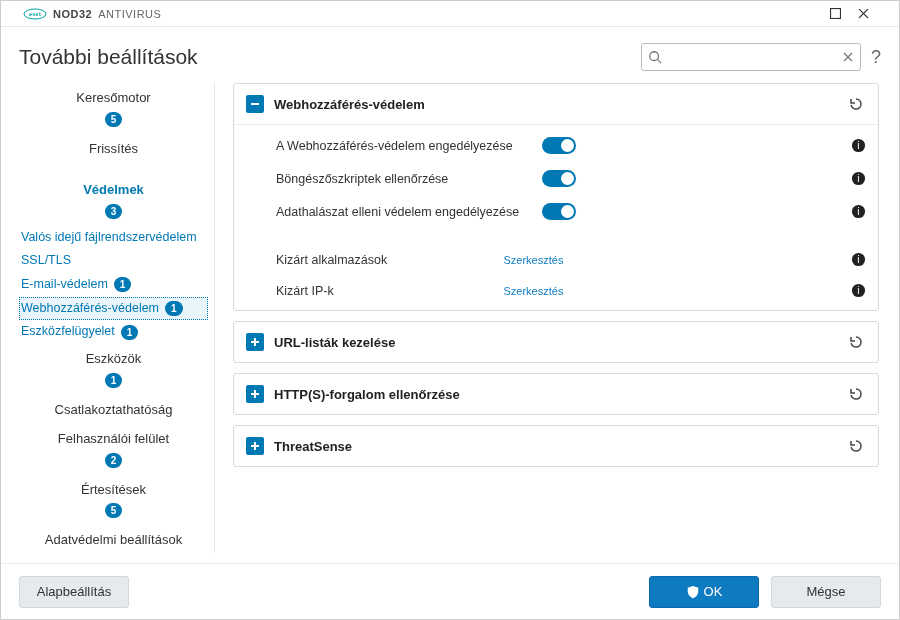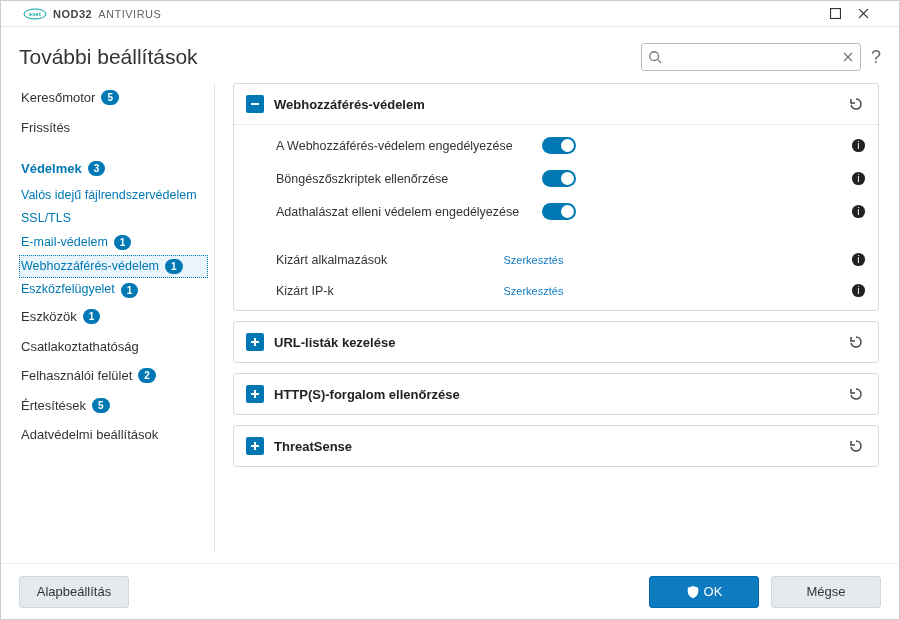--- a/index.html
+++ b/index.html
@@ -13,21 +13,21 @@
     .win-btn svg { width: 11px; height: 11px; }
     .header-row { display: flex; align-items: center; padding: 16px 18px 12px 18px; }
     .page-title { font-size: 21px; font-weight: 400; color: #333; }
     .header-spacer { flex: 1; }
     .search-wrap { position: relative; width: 220px; height: 28px; border: 1px solid #bcbcbc; border-radius: 3px; display: flex; align-items: center; padding: 0 6px; background: #fff; }
     .search-wrap svg { width: 14px; height: 14px; color: #777; flex: none; }
     .search-input { border: 0; outline: 0; flex: 1; font-size: 12px; padding: 0 4px; background: transparent; }
     .help-btn { margin-left: 10px; font-size: 18px; color: #666; }
     .body-area { flex: 1; display: flex; padding: 0 18px 10px 18px; overflow: hidden; gap: 18px; }
     .sidebar { width: 196px; border-right: 1px solid #e6e6e6; padding-right: 6px; overflow-y: auto; }
-    .sidebar-item { font-size: 13px; color: #333; padding: 7px 2px; display: flex; align-items: center; gap: 6px; cursor: default; line-height: 1.2; }
+    .sidebar-item { font-size: 13px; color: #333; padding: 7px 2px; display: flex; align-items: center; gap: 6px; cursor: default; line-height: 1.2; flex-direction: column; }
     .sidebar-sub { font-size: 12.5px; color: #0078b4; padding: 4px 2px; display: flex; align-items: center; gap: 6px; cursor: default; line-height: 1.25; }
     .sidebar-sub.selected { outline: 1px dotted #0078b4; outline-offset: -1px; background: #eaf4fb; }
     .sidebar-item.accent { color: #0078b4; font-weight: 600; margin-top: 12px; }
     .badge { background: #0078b4; color: #fff; border-radius: 9px; font-size: 10px; padding: 0 6px; height: 15px; line-height: 15px; font-weight: 600; }
     .sidebar-item.plain { font-weight: 400; color: #333; }
     .main { flex: 1; overflow-y: auto; padding-right: 2px; }
     .panel { border: 1px solid #d9d9d9; border-radius: 3px; margin-bottom: 10px; background: #fff; }
     .panel-header { display: flex; align-items: center; padding: 10px 12px; gap: 10px; cursor: default; }
     .panel-toggle { width: 18px; height: 18px; background: #0078b4; border-radius: 2px; display: flex; align-items: center; justify-content: center; color: #fff; flex: none; }
     .panel-toggle svg { width: 10px; height: 10px; }

